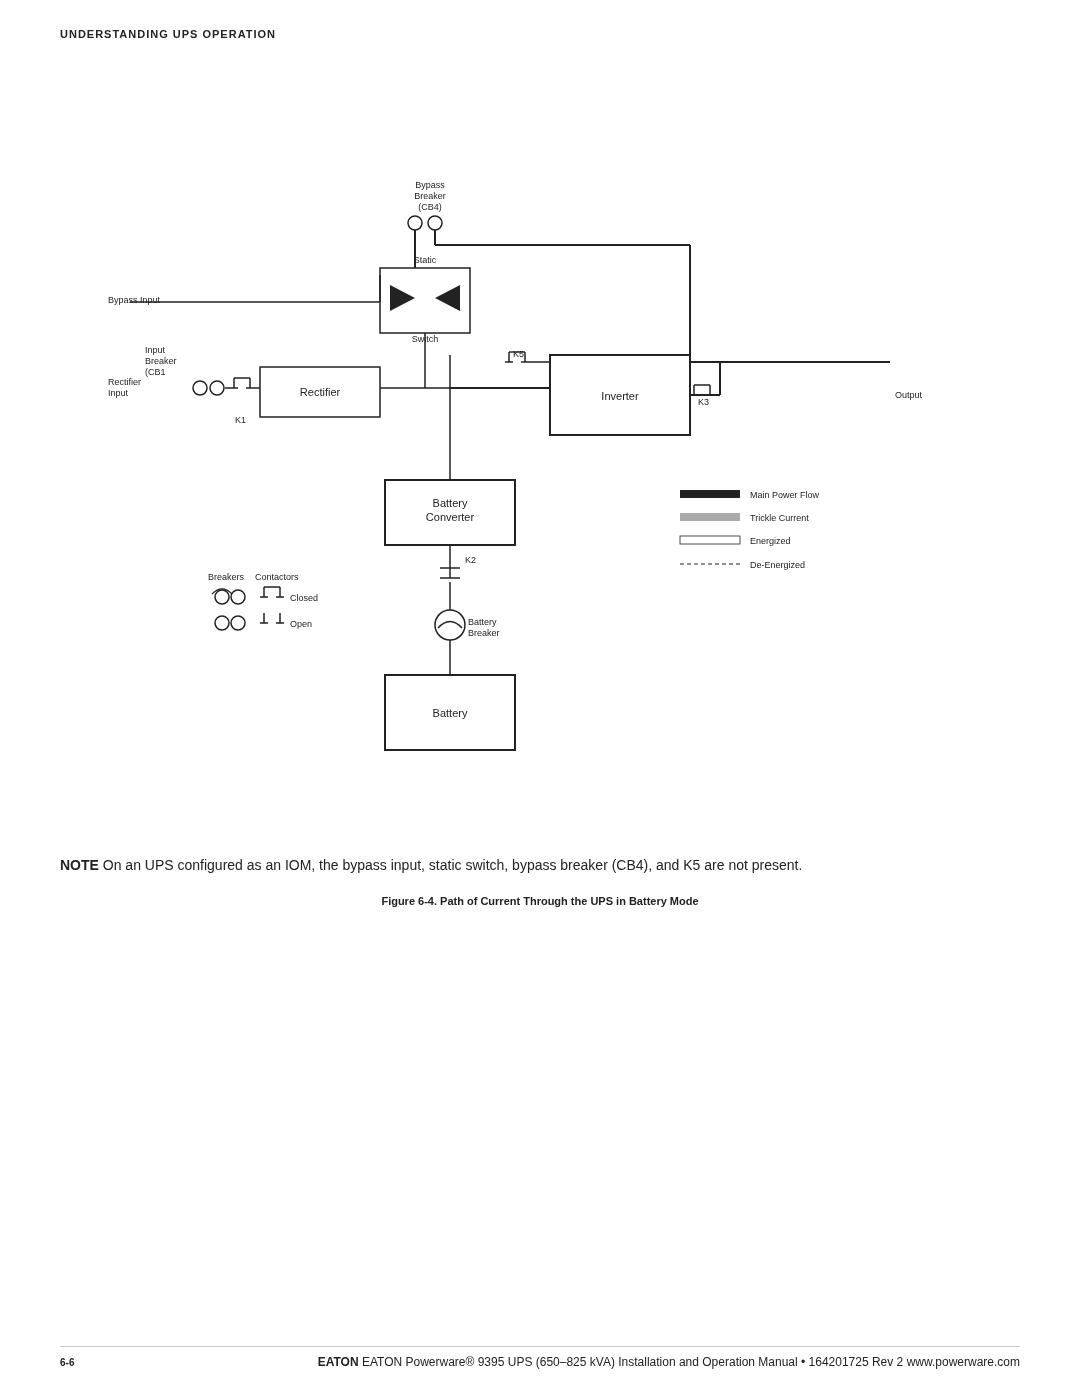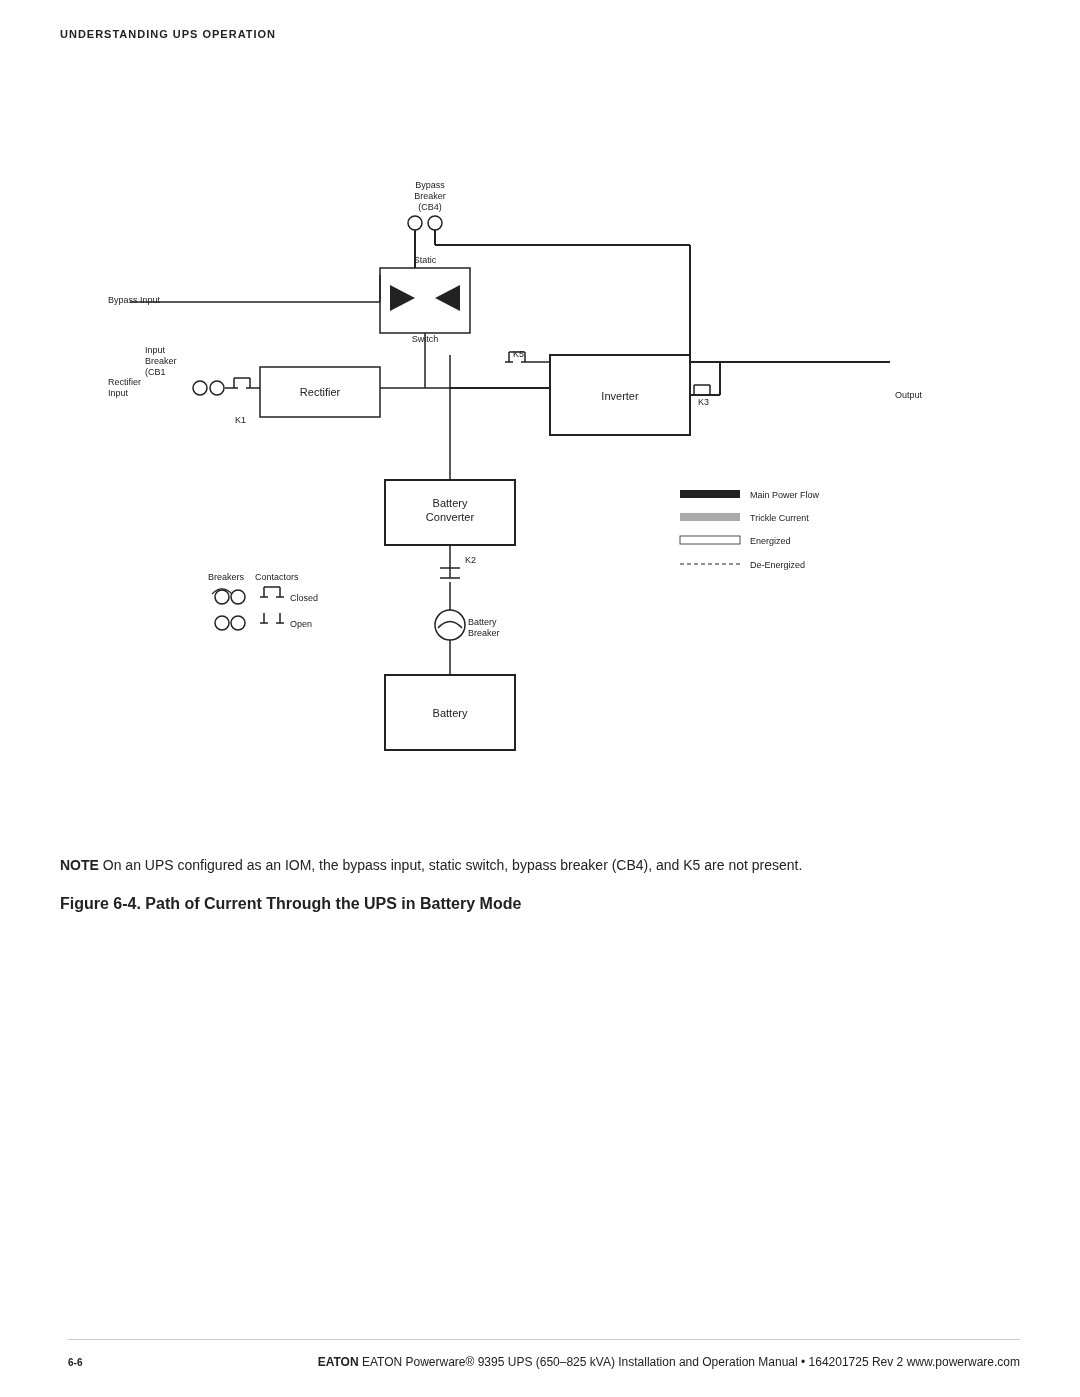--- a/index.html
+++ b/index.html
@@ -47,36 +47,36 @@
 
     .note-area .note-label {
       font-weight: bold;
     }
 
     .figure-caption {
       position: absolute;
       top: 895px;
       left: 60px;
       right: 60px;
-      font-size: 16px;
+      text-align: center;
+      font-size: 11px;
       font-weight: bold;
     }
 
     .page-footer {
       position: absolute;
       bottom: 28px;
       left: 60px;
       right: 60px;
       display: flex;
       justify-content: space-between;
       align-items: center;
       font-size: 10px;
       border-top: 1px solid #ccc;
-      padding-top: 15px;
-      margin-left: 8px;
+      padding-top: 8px;
     }
 
     .footer-left {
       font-weight: bold;
     }
 
     .footer-center {
       font-size: 12px;
       text-align: center;
     }

